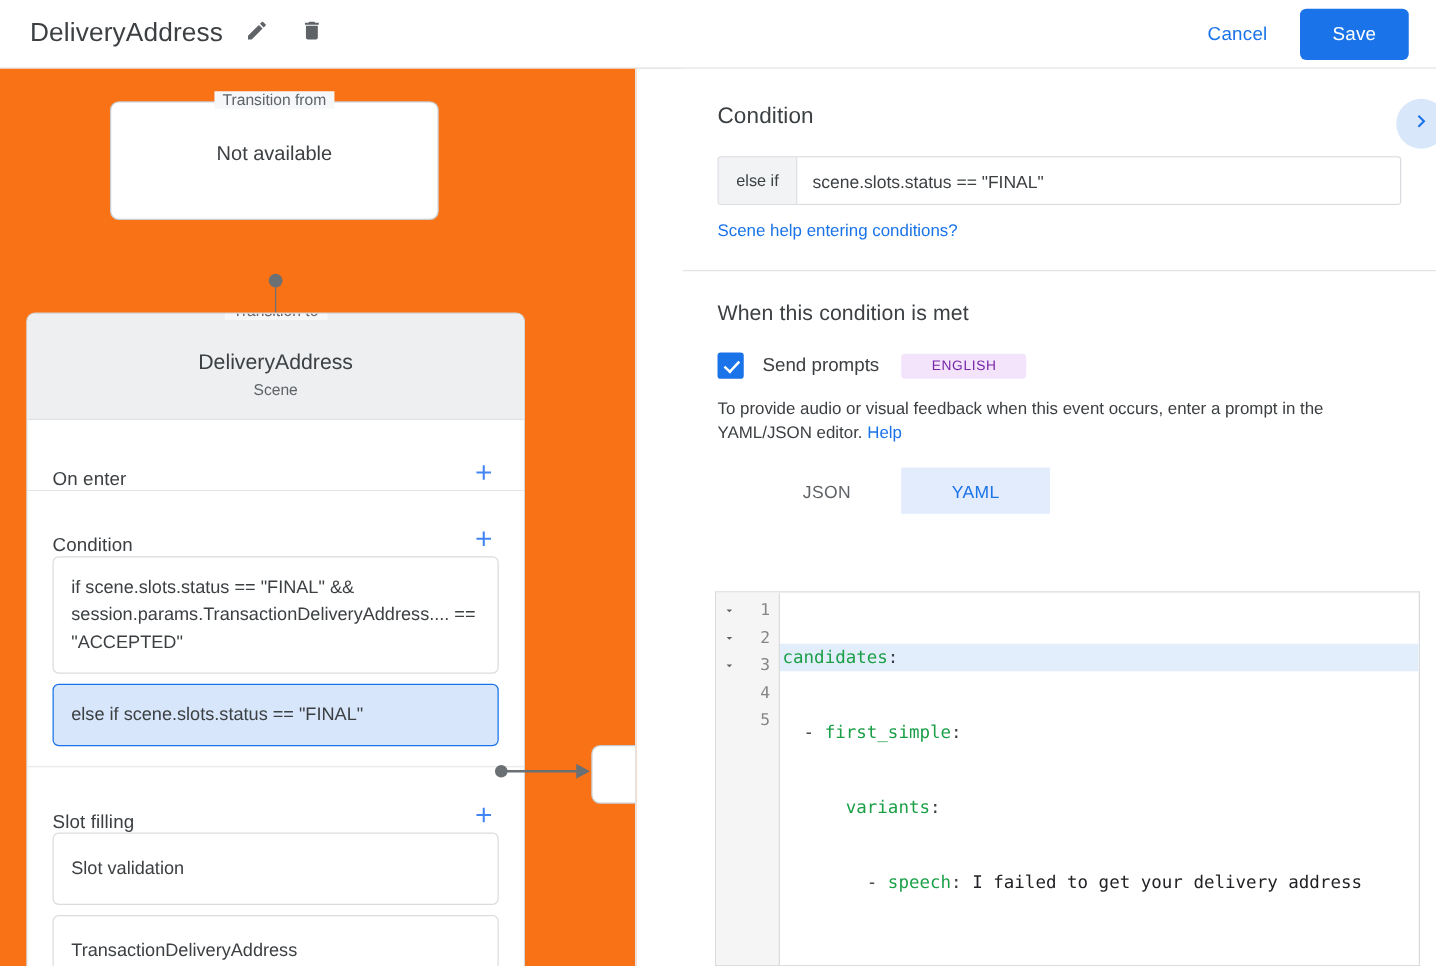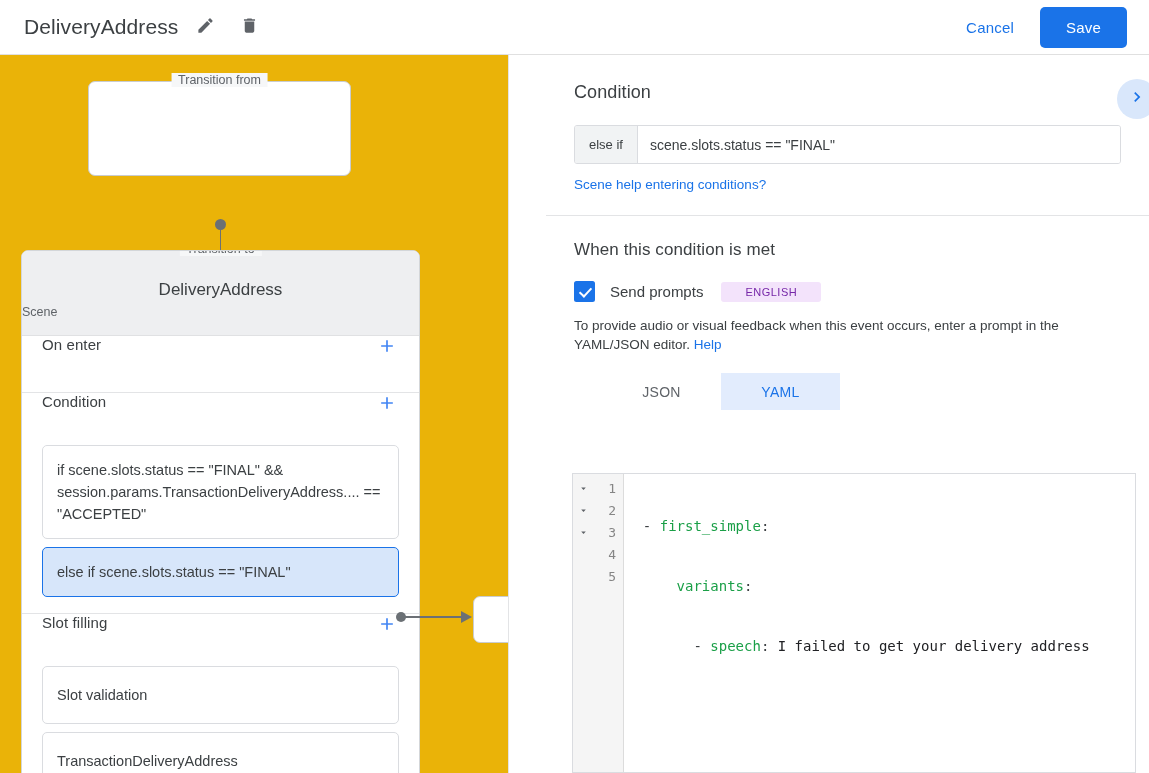--- a/index.html
+++ b/index.html
@@ -56,21 +56,21 @@
     height: 41px;
     cursor: pointer;
     font-family: inherit;
     letter-spacing: .2px;
   }
 
   
   #canvas {
     position: absolute; left: 0; top: 55px;
     width: 509px; height: 718px;
-    background: #eab308;
+    background: #f97316;
     border-right: 1px solid #e3e4e6;
     overflow: hidden;
   }
 
   .node-card {
     position: absolute;
     background: #ffffff;
     border: 1px solid #c9ccd0;
     border-radius: 7px;
   }
@@ -144,33 +144,34 @@
     font-size: 12.5px;
     color: #5f6368;
   }
   #scene-name {
     text-align: center;
     padding-top: 29px;
     font-size: 17px;
     color: #3c4043;
   }
   #scene-type {
+    text-align: center;
     padding-top: 5px;
     font-size: 12.5px;
     color: #5f6368;
   }
 
   .section {
     background: #ffffff;
     border-bottom: 1px solid #e3e4e6;
     padding: 0 20px 16px 20px;
   }
   .section:last-child { border-bottom: none; }
   .section-head {
-    display: flex; align-items: flex-start;
+    display: flex; align-items: flex-end;
     height: 52px;
   }
   .section-title {
     font-size: 15px;
     color: #3c4043;
     flex: 1 1 auto;
     letter-spacing: .1px;
   }
   .add-btn {
     width: 24px; height: 24px;
@@ -450,20 +451,21 @@
   <div id="topbar-spacer"></div>
 
   <button id="cancel-button">Cancel</button>
   <button id="save-button">Save</button>
 </div>
 
 <div id="canvas">
 
   <div id="transition-from-card" class="node-card">
     <div class="node-legend">Transition from</div>
+    <div id="transition-from-title">Not available</div>
   </div>
 
   <div id="connector-dot-1"></div>
   <div id="connector-line-1"></div>
   <div id="connector-arrow-1"></div>
 
   <div id="transition-to-card">
     <div id="transition-to-header">
       <div id="transition-to-legend">Transition to</div>
       <div id="scene-name">DeliveryAddress</div>
@@ -589,19 +591,20 @@
         <div class="fold-arrow"></div>
         <div class="line-no">4</div>
       </div>
       <div class="gutter-row">
         <div class="fold-arrow"></div>
         <div class="line-no">5</div>
       </div>
     </div>
 
     <div id="editor-code">
+      <div class="code-line active"><span class="tok-punct"></span><span class="tok-key">candidates</span><span class="tok-punct">:</span><span class="tok-str"></span></div>
       <div class="code-line"><span class="tok-punct">  - </span><span class="tok-key">first_simple</span><span class="tok-punct">:</span><span class="tok-str"></span></div>
       <div class="code-line"><span class="tok-punct">      </span><span class="tok-key">variants</span><span class="tok-punct">:</span><span class="tok-str"></span></div>
       <div class="code-line"><span class="tok-punct">        - </span><span class="tok-key">speech</span><span class="tok-punct">: </span><span class="tok-str">I failed to get your delivery address</span></div>
       <div class="code-line"><span class="tok-punct"></span></div>
     </div>
   </div>
 </div>
 
 </body></html>

